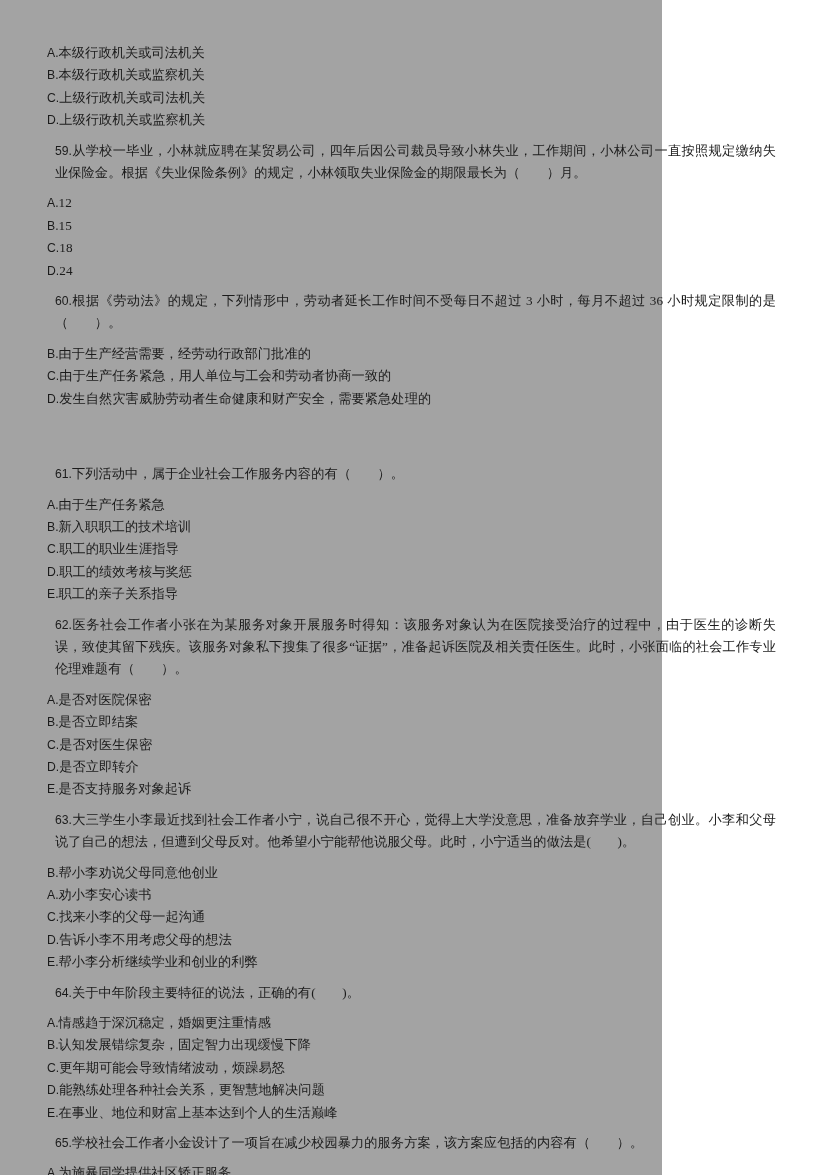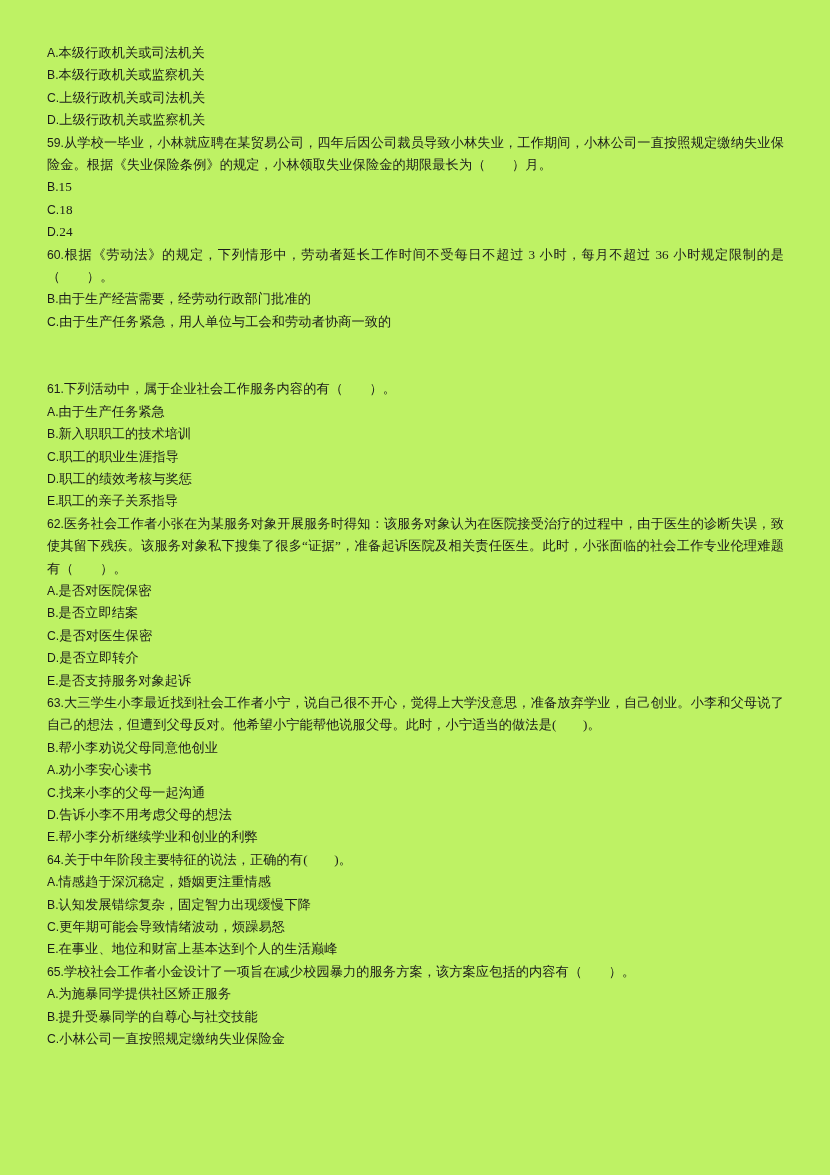--- a/index.html
+++ b/index.html
@@ -13,36 +13,36 @@
     position: relative;
     overflow: hidden;
     font-family: "Liberation Serif", "DejaVu Serif", serif;
     color: #1b1b1b;
     -webkit-font-smoothing: antialiased;
   }
   .page {
     position: absolute;
     left: 0;
     top: 0;
-    width: 830px;
+    width: 662px;
     height: 1175px;
-    background: #bef264;
+    background: #a3a3a3;
   }
   .content {
     position: absolute;
     left: 47px;
     top: 42px;
     width: 737px;
   }
   
   .q-block {
     margin: 0 0 0 0;
   }
   .stem {
-    margin: 0;
+    margin: 8px;
     padding: 0;
     font-size: 13.2px;
     line-height: 22.4px;
     text-align: justify;
     text-justify: inter-ideograph;
     text-indent: 0;
     letter-spacing: 0.1px;
     word-spacing: 0.4px;
   }
   .opt {
@@ -71,29 +71,31 @@
 
     <div class="q-block">
       <p class="opt"><span class="marker">A.</span><span>本级行政机关或司法机关</span></p>
       <p class="opt"><span class="marker">B.</span><span>本级行政机关或监察机关</span></p>
       <p class="opt"><span class="marker">C.</span><span>上级行政机关或司法机关</span></p>
       <p class="opt"><span class="marker">D.</span><span>上级行政机关或监察机关</span></p>
     </div>
 
     <div class="q-block">
       <p class="stem"><span class="marker">59.</span><span>从学校一毕业，小林就应聘在某贸易公司，四年后因公司裁员导致小林失业，工作期间，小林公司一直按照规定缴纳失业保险金。根据《失业保险条例》的规定，小林领取失业保险金的期限最长为（　　）月。</span></p>
+      <p class="opt"><span class="marker">A.</span><span>12</span></p>
       <p class="opt"><span class="marker">B.</span><span>15</span></p>
       <p class="opt"><span class="marker">C.</span><span>18</span></p>
       <p class="opt"><span class="marker">D.</span><span>24</span></p>
     </div>
 
     <div class="q-block">
       <p class="stem"><span class="marker">60.</span><span>根据《劳动法》的规定，下列情形中，劳动者延长工作时间不受每日不超过 3 小时，每月不超过 36 小时规定限制的是（　　）。</span></p>
       <p class="opt"><span class="marker">B.</span><span>由于生产经营需要，经劳动行政部门批准的</span></p>
       <p class="opt"><span class="marker">C.</span><span>由于生产任务紧急，用人单位与工会和劳动者协商一致的</span></p>
+      <p class="opt"><span class="marker">D.</span><span>发生自然灾害威胁劳动者生命健康和财产安全，需要紧急处理的</span></p>
     </div>
 
     <div class="spacer-gap"></div>
 
     <div class="q-block">
       <p class="stem"><span class="marker">61.</span><span>下列活动中，属于企业社会工作服务内容的有（　　）。</span></p>
       <p class="opt"><span class="marker">A.</span><span>由于生产任务紧急</span></p>
       <p class="opt"><span class="marker">B.</span><span>新入职职工的技术培训</span></p>
       <p class="opt"><span class="marker">C.</span><span>职工的职业生涯指导</span></p>
       <p class="opt"><span class="marker">D.</span><span>职工的绩效考核与奖惩</span></p>
@@ -116,20 +118,21 @@
       <p class="opt"><span class="marker">C.</span><span>找来小李的父母一起沟通</span></p>
       <p class="opt"><span class="marker">D.</span><span>告诉小李不用考虑父母的想法</span></p>
       <p class="opt"><span class="marker">E.</span><span>帮小李分析继续学业和创业的利弊</span></p>
     </div>
 
     <div class="q-block">
       <p class="stem"><span class="marker">64.</span><span>关于中年阶段主要特征的说法，正确的有(　　)。</span></p>
       <p class="opt"><span class="marker">A.</span><span>情感趋于深沉稳定，婚姻更注重情感</span></p>
       <p class="opt"><span class="marker">B.</span><span>认知发展错综复杂，固定智力出现缓慢下降</span></p>
       <p class="opt"><span class="marker">C.</span><span>更年期可能会导致情绪波动，烦躁易怒</span></p>
+      <p class="opt"><span class="marker">D.</span><span>能熟练处理各种社会关系，更智慧地解决问题</span></p>
       <p class="opt"><span class="marker">E.</span><span>在事业、地位和财富上基本达到个人的生活巅峰</span></p>
     </div>
 
     <div class="q-block">
       <p class="stem"><span class="marker">65.</span><span>学校社会工作者小金设计了一项旨在减少校园暴力的服务方案，该方案应包括的内容有（　　）。</span></p>
       <p class="opt"><span class="marker">A.</span><span>为施暴同学提供社区矫正服务</span></p>
       <p class="opt"><span class="marker">B.</span><span>提升受暴同学的自尊心与社交技能</span></p>
       <p class="opt"><span class="marker">C.</span><span>小林公司一直按照规定缴纳失业保险金</span></p>
     </div>
 

